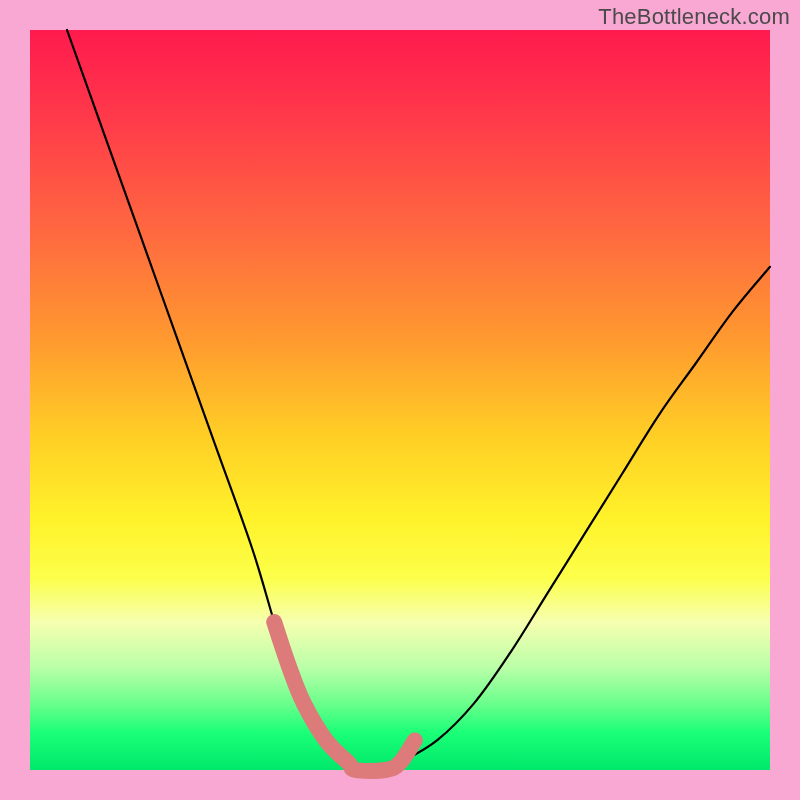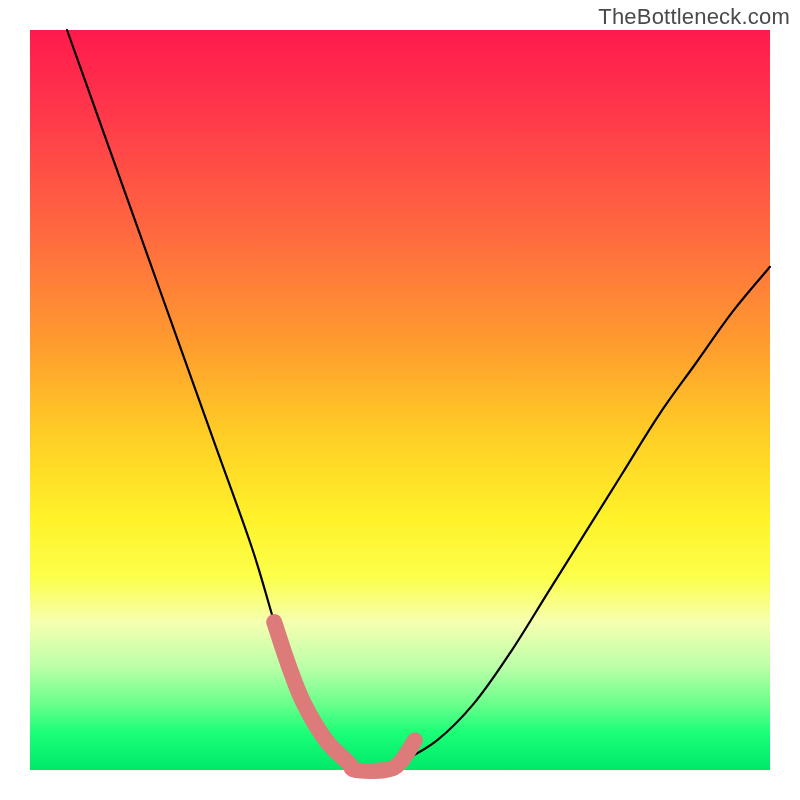--- a/index.html
+++ b/index.html
@@ -10,21 +10,21 @@
     background: #000;
     overflow: hidden;
     font-family: Arial, Helvetica, sans-serif;
   }
   .frame {
     position: absolute;
     left: 0;
     top: 0;
     width: 800px;
     height: 800px;
-    background: #ffffff;
+    background: #f9a8d4;
   }
   .plot {
     position: absolute;
     left: 30px;
     top: 30px;
     width: 740px;
     height: 740px;
     background: linear-gradient(
       to bottom,
       #ff1a4d 0%,

